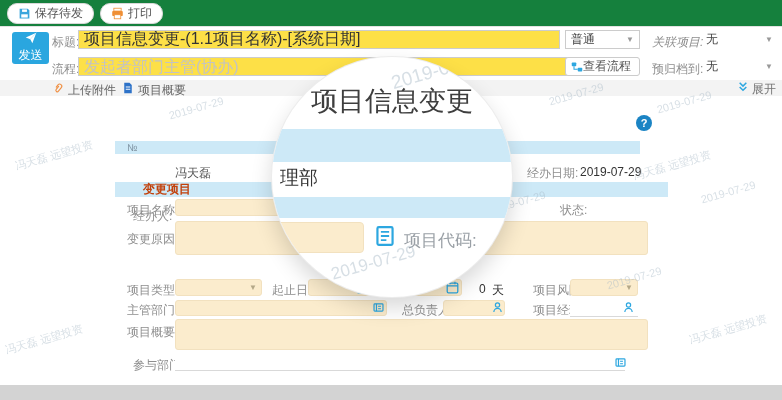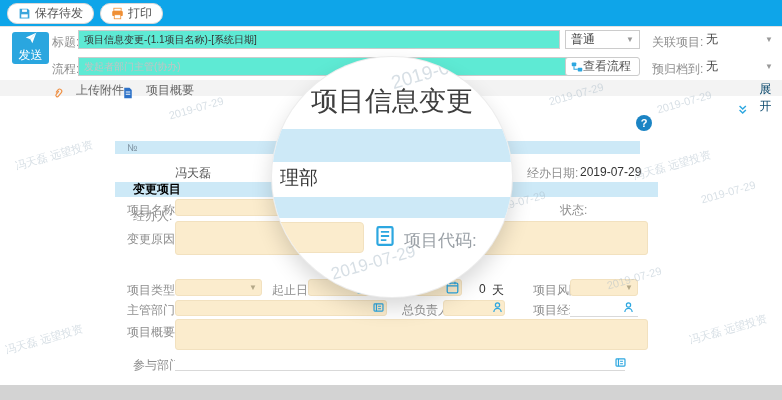--- a/index.html
+++ b/index.html
@@ -1,39 +1,39 @@
 <!DOCTYPE html>
 <html><head>
 <meta charset="utf-8">
 <style>
   html,body{margin:0;padding:0;background:#fff;}
   #app{position:relative;width:782px;height:400px;overflow:hidden;background:#fff;
        font-family:"Liberation Sans","DejaVu Sans",sans-serif;font-size:12px;color:#444;}
   .abs{position:absolute;}
   
-  .toolbar{left:0;top:0;width:782px;height:27px;background:#0ea5e9;border-bottom:1px solid #e2e2e2;
+  .toolbar{left:0;top:0;width:782px;height:27px;background:#15803d;border-bottom:1px solid #e2e2e2;
            display:flex;align-items:center;gap:6px;padding-left:7px;box-sizing:border-box;}
   .tbtn{display:inline-flex;align-items:center;gap:4px;height:19px;padding:0 10px;background:#fff;
         border:1px solid #d8d8d8;border-radius:10px;color:#555;cursor:pointer;}
   
   .send{left:12px;top:32px;width:37px;height:32px;background:#2aa6df;border-radius:3px;color:#fff;
         display:flex;flex-direction:column;align-items:center;justify-content:center;gap:3px;cursor:pointer;}
   .lbl{color:#8e8e8e;}
-  .ipt{position:absolute;border:1px solid #ccc;background:#5eead4;height:19px;font-size:10px;color:#333;
+  .ipt{position:absolute;border:1px solid #ccc;background:#fde047;height:19px;font-size:16px;color:#333;
        padding:0 5px;box-sizing:border-box;font-family:inherit;}
   .ipt::placeholder{color:#c3c3c3;}
   .sel{position:absolute;box-sizing:border-box;height:19px;line-height:17px;color:#444;cursor:pointer;}
   .sel.bordered{border:1px solid #ccc;background:#fff;padding-left:5px;}
   .caret{position:absolute;right:5px;top:5px;font-size:8px;color:#999;line-height:8px;}
-  .linkbtn{position:absolute;display:inline-flex;align-items:flex-end;gap:12px;color:#666;cursor:pointer;}
-  .bluelink{color:#0c4a6e;}
+  .linkbtn{position:absolute;display:inline-flex;align-items:flex-start;gap:4px;color:#666;cursor:pointer;}
+  .bluelink{color:#737373;}
   .attachbar{left:0;top:80px;width:782px;height:16px;background:#f3f3f3;}
   
   .bluebar{position:absolute;background:#cde9f7;}
-  .sectitle{font-weight:bold;color:#000000;line-height:15px;padding-left:18px;}
+  .sectitle{font-weight:bold;color:#c2410c;line-height:15px;padding-left:28px;}
   .cream{position:absolute;background:#fbeccd;border:1px solid #f2e1bf;border-radius:3px;box-sizing:border-box;}
   .uline{position:absolute;background:#fff;border-bottom:1px solid #d9d9d9;box-sizing:border-box;}
   .icon-r{position:absolute;}
   .wm{position:absolute;color:rgba(167,183,197,.45);transform:rotate(-16deg);white-space:nowrap;
       pointer-events:none;font-size:11px;}
   .wmlayer{left:0;top:0;width:782px;height:400px;z-index:30;pointer-events:none;}
   
   .magnifier{left:272px;top:57px;width:240px;height:240px;border-radius:50%;background:#fff;overflow:hidden;
              z-index:50;box-shadow:0 0 0 1px #ececec,0 10px 22px rgba(0,0,0,.16);}
   .mag-title{position:absolute;left:0;top:26px;width:240px;text-align:center;font-size:27px;color:#3e3e3e;}
@@ -75,21 +75,21 @@
       </svg>
     <span>发送</span>
   </div>
 
   <span class="abs lbl" style="left:52px;top:34px;">标题:</span>
   <input class="ipt" style="left: 78px; top: 30px; width: 482px;" value="项目信息变更-(1.1项目名称)-[系统日期]">
   <div class="sel bordered abs" style="left:565px;top:30px;width:75px;">
     <span>普通</span>
     <span class="caret">▼</span>
   </div>
-  <span class="abs lbl" style="left:652px;top:34px;">关联项目:</span>
+  <span class="abs lbl" style="left:652px;top:34px;font-style:italic;">关联项目:</span>
   <div class="sel abs" style="left:706px;top:31px;width:72px;">
     <span>无</span>
     <span class="caret">▼</span>
   </div>
 
   <span class="abs lbl" style="left:52px;top:61px;">流程:</span>
   <input class="ipt" style="left: 78px; top: 57px; width: 560px;" placeholder="发起者部门主管(协办)">
   <div class="sel bordered abs" style="left:565px;top:57px;width:75px;border-radius:3px;display:flex;align-items:center;justify-content:flex-start;color:#555;">
     <svg width="12" height="12" viewBox="0 0 16 16">
         <rect x="1" y="2" width="6" height="5" rx="1" fill="#2da7e0"></rect>

